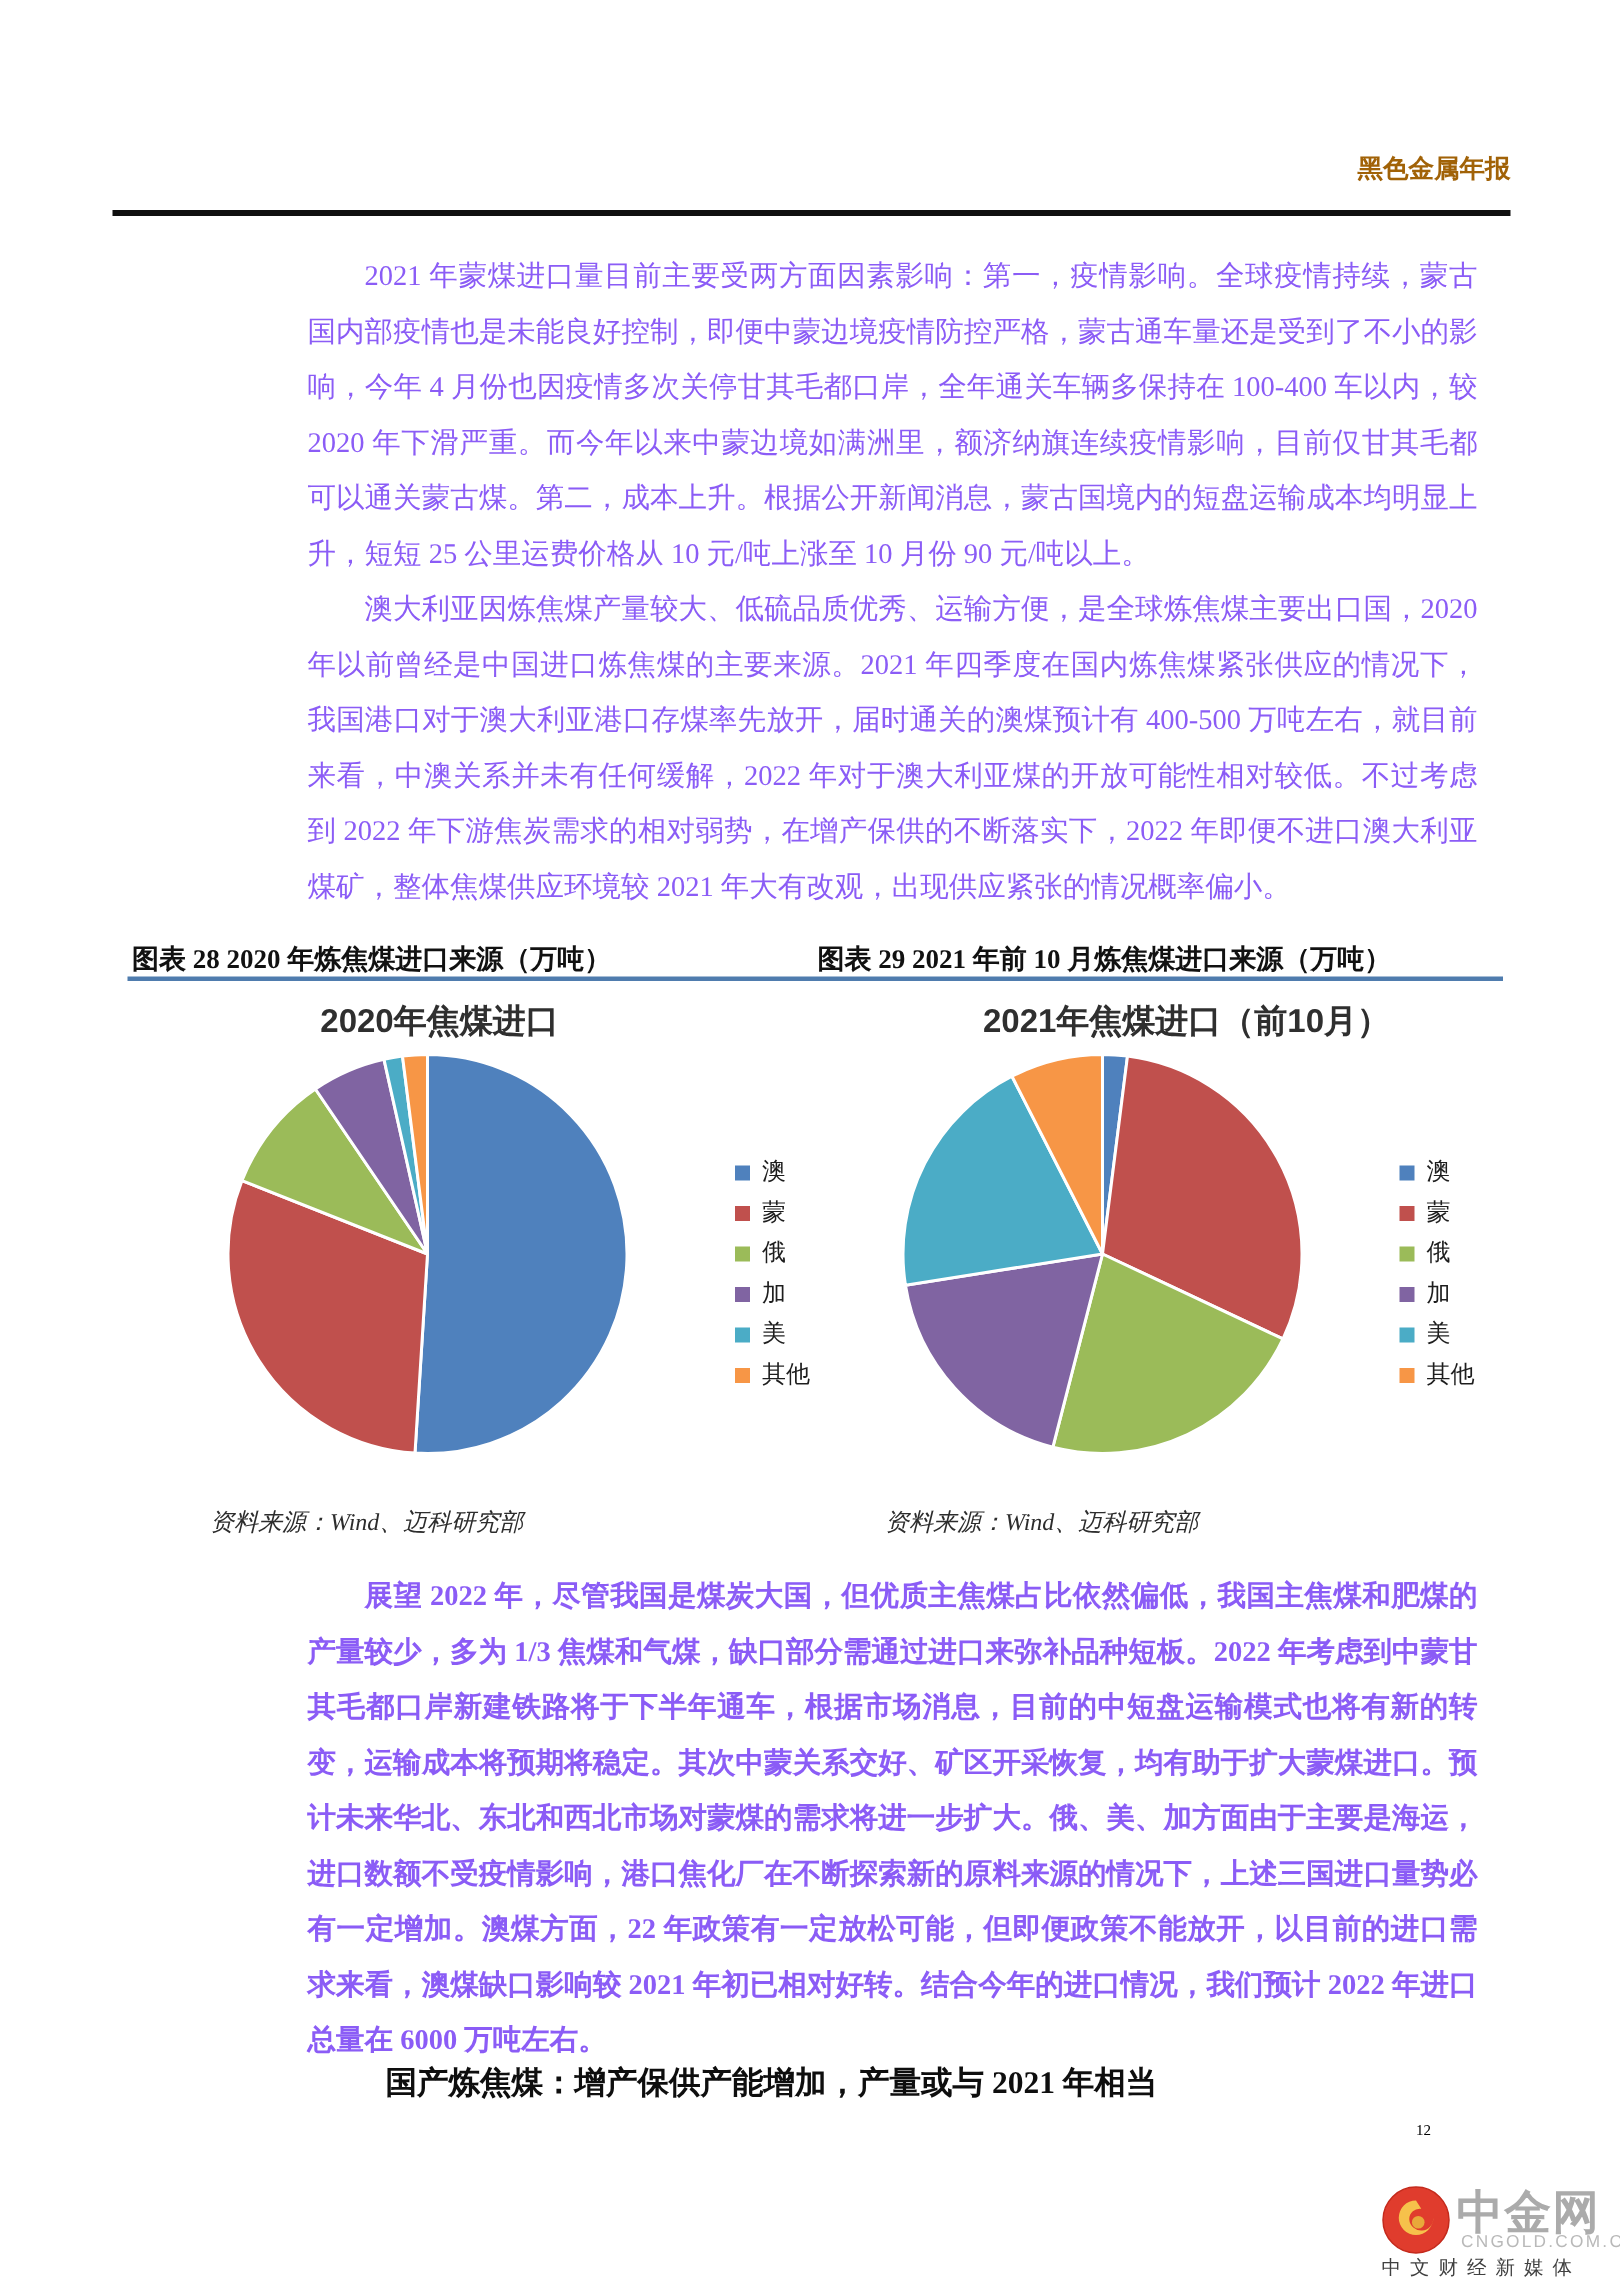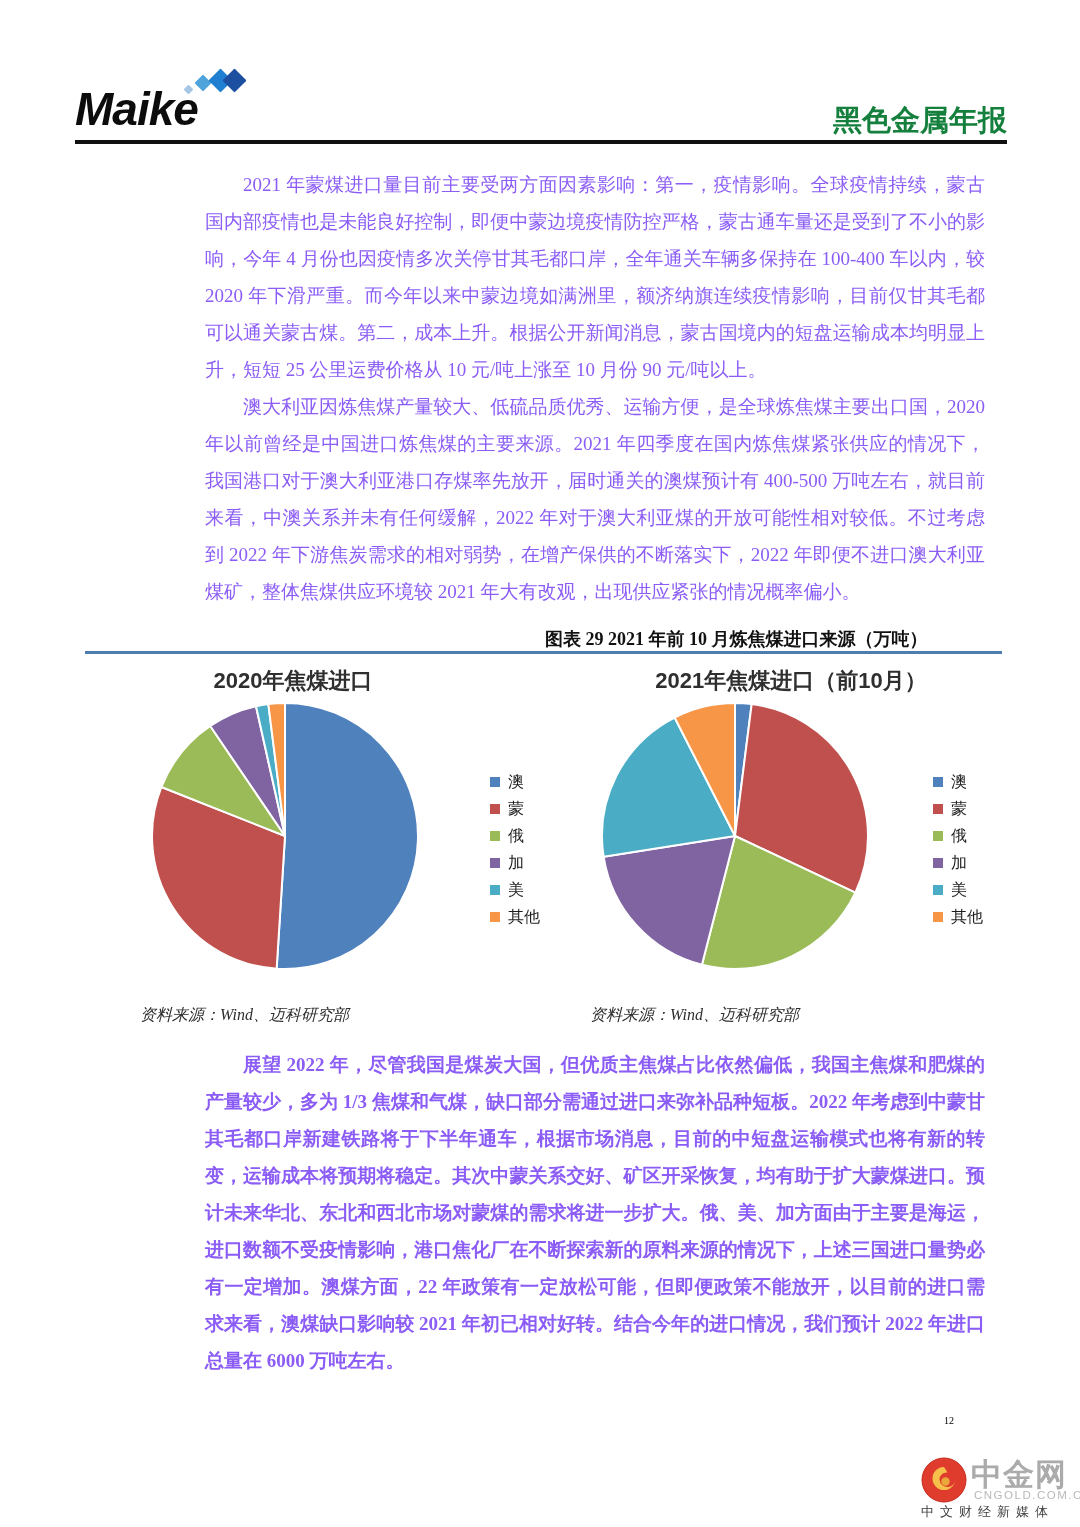--- a/index.html
+++ b/index.html
@@ -16,21 +16,21 @@
     color:#0c0c0c; letter-spacing:-1px;
   }
   .diamond{position:absolute; border-radius:1px; transform:rotate(45deg);}
   .d1{left:110px; top:8px;  width:7px;  height:7px;  background:#A5C6E4;}
   .d2{left:122px; top:-1px; width:12px; height:12px; background:#4FA3DB;}
   .d3{left:137px; top:-6px; width:17px; height:17px; background:#1F7FD0;}
   .d4{left:151px; top:-6px; width:17px; height:17px; background:#1D4FA0;}
   .report-title{
     position:absolute; right:73px; top:101px;
     font-family:"Liberation Sans","DejaVu Sans",sans-serif;
-    font-weight:700; font-size:29px; color:#15803d;
+    font-weight:700; font-size:17px; color:#a16207;
   }
   .header-rule{position:absolute; left:75px; top:140px; width:932px; height:4px; background:#101010;}
 
   
   .bodytext{
     position:absolute; left:205px; width:780px;
     font-size:19px; line-height:37px; text-align:justify; color:#8b5cf6;
   }
   .bodytext p{margin:0; text-indent:2em;}
   #text-block-1{top:166px;}
@@ -91,35 +91,29 @@
     position:absolute; left:16px; top:51px;
     font-family:"Liberation Sans","DejaVu Sans",sans-serif;
     font-size:13px; color:#404040; letter-spacing:6px; white-space:nowrap;
   }
 </style>
 </head>
 <body>
 
 <div class="page">
 
-  <div class="logo">
-    <span class="diamond d1"></span>
-    <span class="diamond d2"></span>
-    <span class="diamond d3"></span>
-    <span class="diamond d4"></span>
-    <div class="logo-text">Maike</div>
-  </div>
   <div class="report-title">黑色金属年报</div>
   <div class="header-rule"></div>
 
   <div class="bodytext" id="text-block-1">
     <p>2021 年蒙煤进口量目前主要受两方面因素影响：第一，疫情影响。全球疫情持续，蒙古国内部疫情也是未能良好控制，即便中蒙边境疫情防控严格，蒙古通车量还是受到了不小的影响，今年 4 月份也因疫情多次关停甘其毛都口岸，全年通关车辆多保持在 100-400 车以内，较 2020 年下滑严重。而今年以来中蒙边境如满洲里，额济纳旗连续疫情影响，目前仅甘其毛都可以通关蒙古煤。第二，成本上升。根据公开新闻消息，蒙古国境内的短盘运输成本均明显上升，短短 25 公里运费价格从 10 元/吨上涨至 10 月份 90 元/吨以上。</p>
     <p>澳大利亚因炼焦煤产量较大、低硫品质优秀、运输方便，是全球炼焦煤主要出口国，2020 年以前曾经是中国进口炼焦煤的主要来源。2021 年四季度在国内炼焦煤紧张供应的情况下，我国港口对于澳大利亚港口存煤率先放开，届时通关的澳煤预计有 400-500 万吨左右，就目前来看，中澳关系并未有任何缓解，2022 年对于澳大利亚煤的开放可能性相对较低。不过考虑到 2022 年下游焦炭需求的相对弱势，在增产保供的不断落实下，2022 年即便不进口澳大利亚煤矿，整体焦煤供应环境较 2021 年大有改观，出现供应紧张的情况概率偏小。</p>
   </div>
 
+  <div class="fig-caption" id="caption-left">图表 28 2020 年炼焦煤进口来源（万吨）</div>
   <div class="fig-caption" id="caption-right">图表 29 2021 年前 10 月炼焦煤进口来源（万吨）</div>
   <div class="fig-divider" style="background: rgb(79, 124, 174);"></div>
 
   <div class="figure" id="figure-left">
     <div class="chart-title">2020年焦煤进口</div>
     <svg class="pie-svg" width="270" height="270" viewBox="0 0 270 270">
         <path d="M 135 135 L 135 2 A 133 133 0 1 1 126.64886090260134 267.73755488096015 Z" fill="#4F81BD" stroke="#ffffff" stroke-width="2" stroke-linejoin="round"></path>
         <path d="M 135 135 L 126.64886090260134 267.73755488096015 A 133 133 0 0 1 11.339727376862584 86.03943449293779 Z" fill="#C0504D" stroke="#ffffff" stroke-width="2" stroke-linejoin="round"></path>
         <path d="M 135 135 L 11.339727376862584 86.03943449293779 A 133 133 0 0 1 60.24291074566659 24.99828362148331 Z" fill="#9BBB59" stroke="#ffffff" stroke-width="2" stroke-linejoin="round"></path>
         <path d="M 135 135 L 60.24291074566659 24.99828362148331 A 133 133 0 0 1 105.98694889425987 5.203070662146587 Z" fill="#8064A2" stroke="#ffffff" stroke-width="2" stroke-linejoin="round"></path>
@@ -191,20 +185,21 @@
           <span>其他</span>
         </div>
       </div>
     <div class="source-note">资料来源：Wind、迈科研究部</div>
   </div>
 
   <div class="bodytext" id="text-block-2">
     <p>展望 2022 年，尽管我国是煤炭大国，但优质主焦煤占比依然偏低，我国主焦煤和肥煤的产量较少，多为 1/3 焦煤和气煤，缺口部分需通过进口来弥补品种短板。2022 年考虑到中蒙甘其毛都口岸新建铁路将于下半年通车，根据市场消息，目前的中短盘运输模式也将有新的转变，运输成本将预期将稳定。其次中蒙关系交好、矿区开采恢复，均有助于扩大蒙煤进口。预计未来华北、东北和西北市场对蒙煤的需求将进一步扩大。俄、美、加方面由于主要是海运，进口数额不受疫情影响，港口焦化厂在不断探索新的原料来源的情况下，上述三国进口量势必有一定增加。澳煤方面，22 年政策有一定放松可能，但即便政策不能放开，以目前的进口需求来看，澳煤缺口影响较 2021 年初已相对好转。结合今年的进口情况，我们预计 2022 年进口总量在 6000 万吨左右。</p>
   </div>
 
+  <div class="section-heading">国产炼焦煤：增产保供产能增加，产量或与 2021 年相当</div>
 
   <div class="page-number">12</div>
 
   <div class="watermark">
     <svg class="wm-logo" width="46" height="46" viewBox="0 0 46 46">
       <circle cx="23" cy="23" r="22" fill="#E03C2D"></circle>
       <circle cx="23" cy="23" r="22" fill="none" stroke="#C42A1C" stroke-width="1"></circle>
       <path d="M 23 10 a 11.5 11.5 0 1 0 11.5 11.5 a 8 8 0 0 1 -16 1 a 7 7 0 0 1 8 -7 z" fill="#F6C14B"></path>
       <circle cx="24.5" cy="24.5" r="4.2" fill="#E8A93A"></circle>
     </svg>

